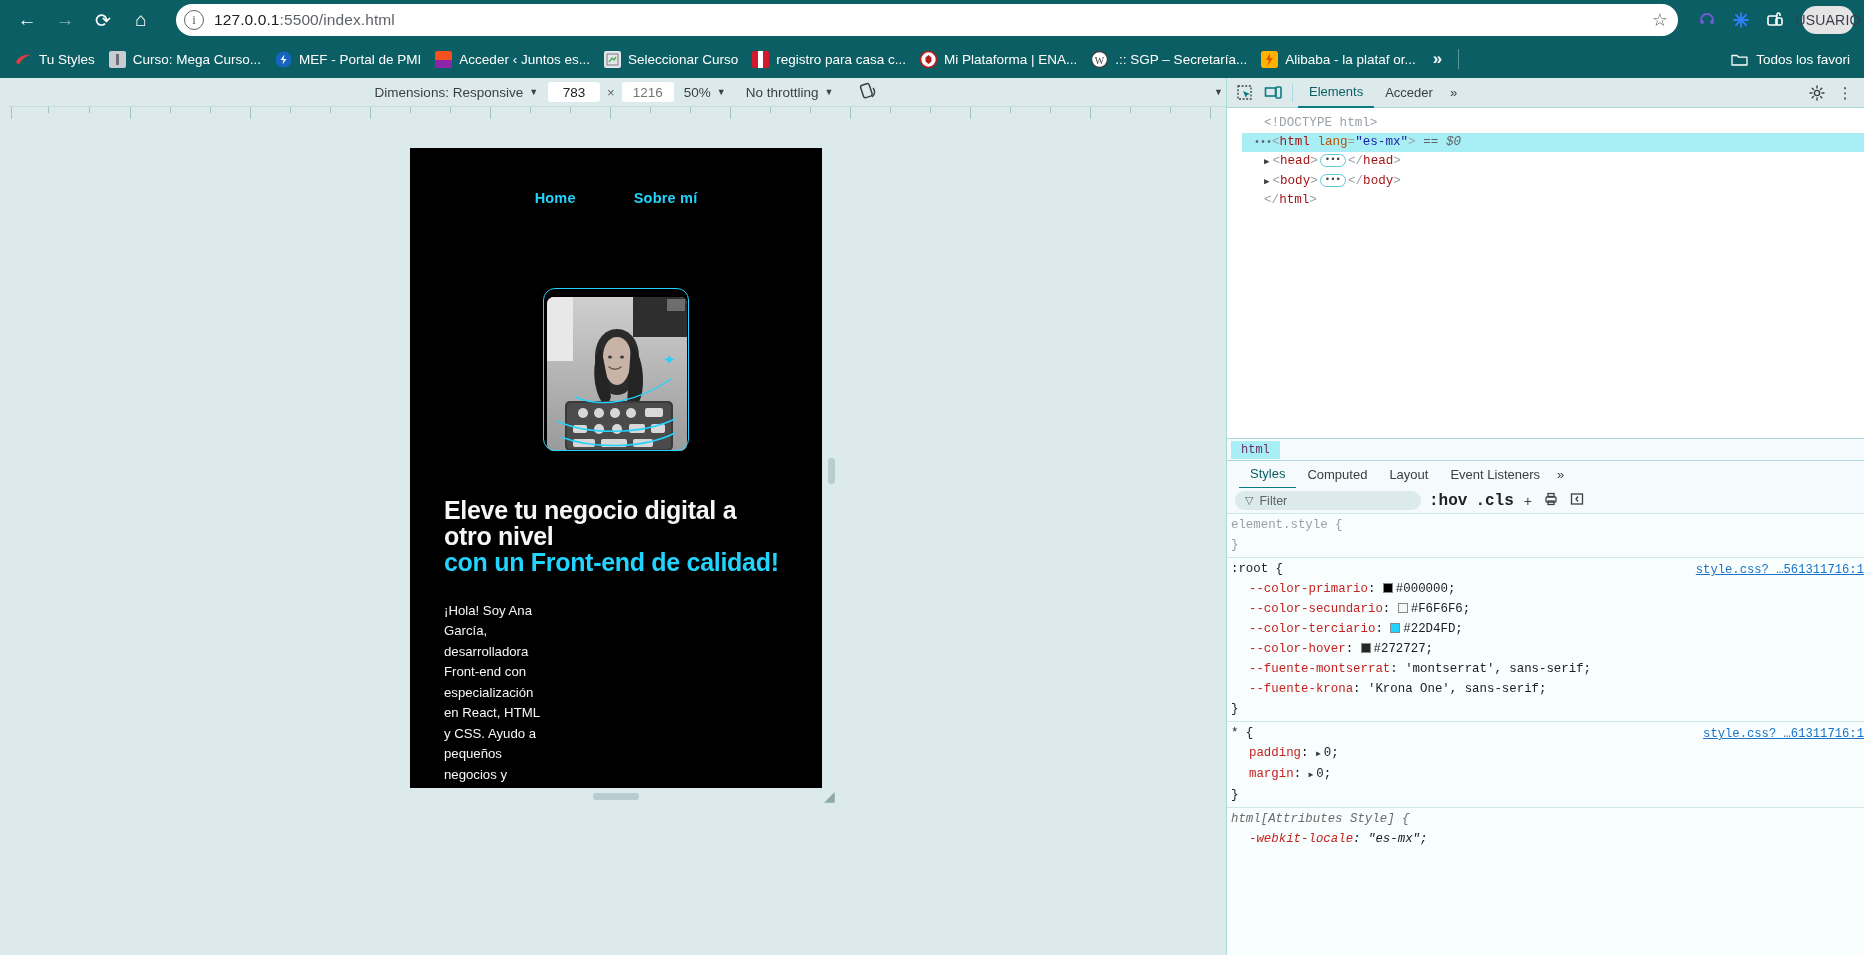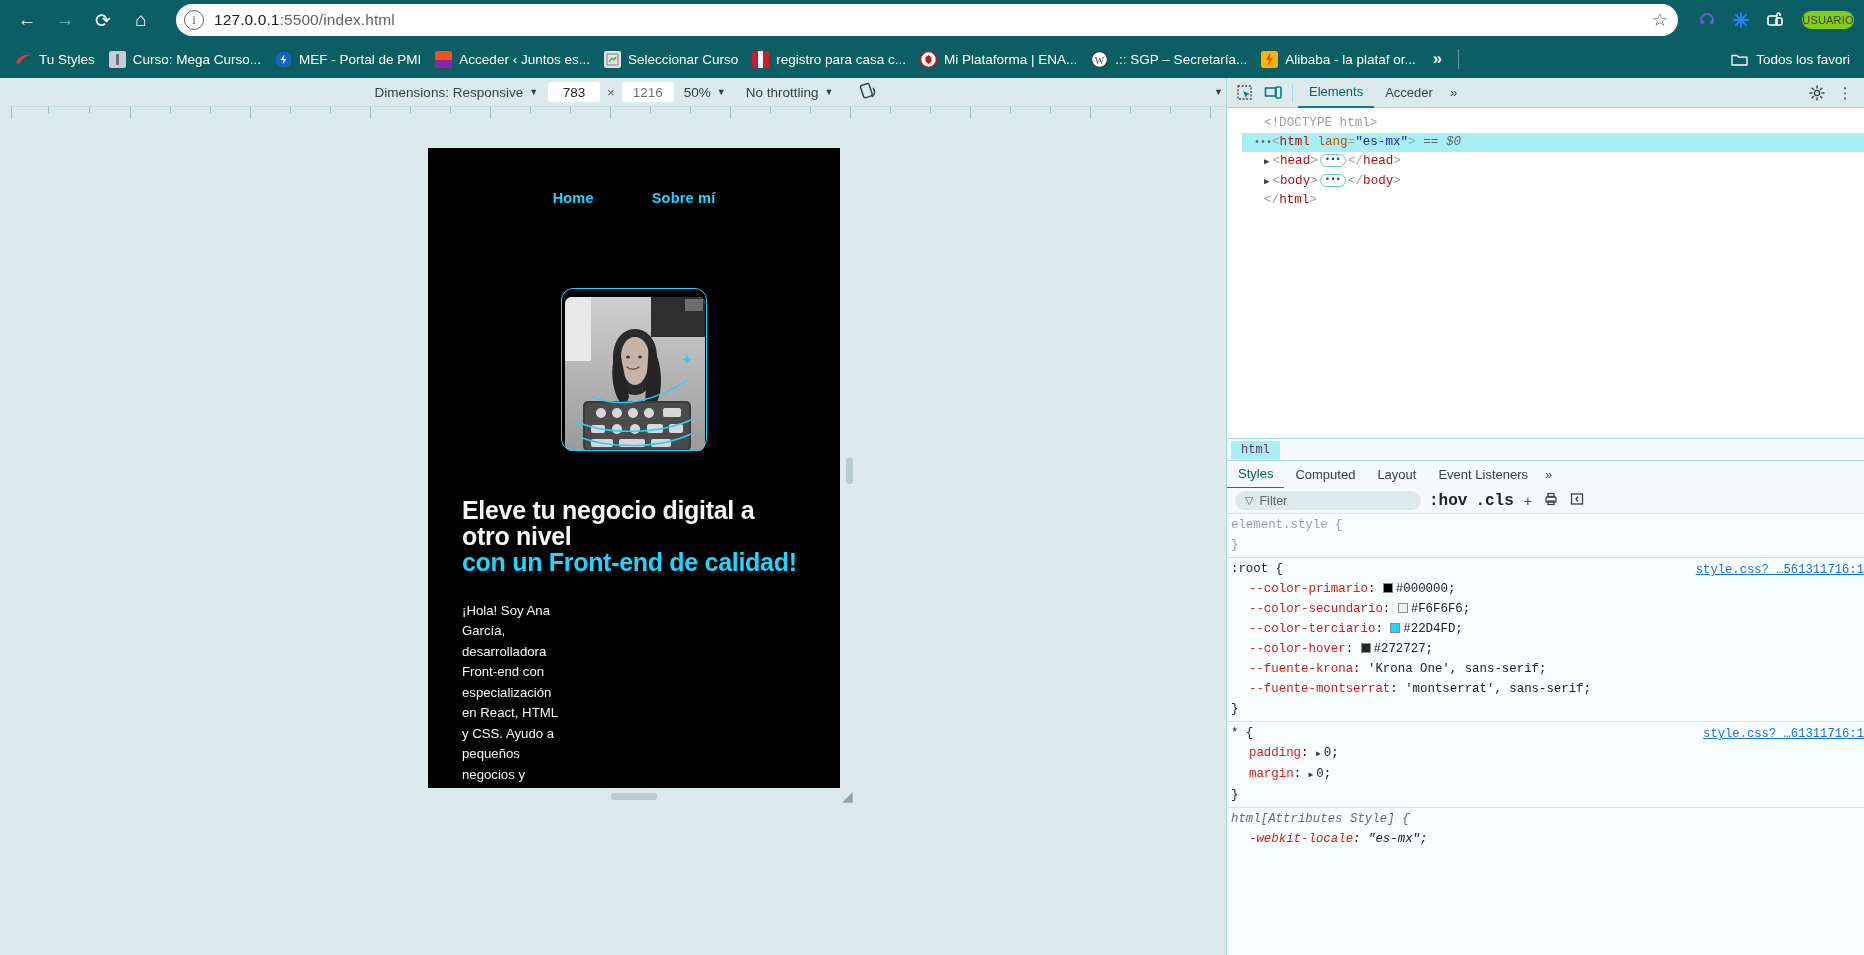--- a/index.html
+++ b/index.html
@@ -94,25 +94,25 @@
     margin-left: 4px;
   }
   .ext-icon {
     width: 30px; height: 30px;
     display: flex; align-items: center; justify-content: center;
     border-radius: 4px;
   }
   .ext-icon svg { display: block; }
   .avatar-pill {
     margin-left: 8px;
-    width: 52px; height: 18px;
+    width: 52px; height: 28px;
     border-radius: 14px;
-    background: #84cc16;
+    background: #e5e5e5;
     display: flex; align-items: center; justify-content: center;
-    font-size: 11px;
+    font-size: 14px;
     color: #3c3c50;
     letter-spacing: 0.2px;
     flex: 0 0 auto;
   }
 
   
   .bookmarks-row {
     position: absolute;
     left: 0; top: 40px;
     width: 1864px; height: 38px;
@@ -231,21 +231,21 @@
     top: 0;
     width: 1px;
     background: #9fc3c7;
   }
   .ruler .tick.major { height: 12px; }
   .ruler .tick.minor { height: 6px; }
 
   
   .viewport-wrap {
     position: absolute;
-    left: 419px;
+    left: 401px;
     top: 70px;
     width: 427px;
     height: 640px;
   }
   .viewport {
     position: absolute;
     left: 0; top: 0;
     width: 412px;
     height: 640px;
     background: #000000;
@@ -466,21 +466,21 @@
   }
 
   
   .dt-subtabs {
     height: 28px;
     display: flex;
     align-items: center;
     background: #f5fbfc;
     border-top: 1px solid #a9d9dd;
     flex: 0 0 auto;
-    padding-left: 0;
+    padding-left: 12px;
   }
   .sub-tab {
     height: 28px;
     padding: 0 11px;
     display: flex; align-items: center;
     font-size: 13px;
     color: #3c4043;
     white-space: nowrap;
   }
   .sub-tab.active {
@@ -944,22 +944,22 @@
       </div>
 
       <div class="rule">
         <div><span class="sel-name">:root</span><span class="sel-name"> {</span>
           <span class="src-link">style.css?_…561311716:1</span>
         </div>
         <div class="prop"><span>--color-primario</span><span class="val">: <span class="swatch" style="background:#000000"></span><span>#000000</span>;</span></div>
         <div class="prop"><span>--color-secundario</span><span class="val">: <span class="swatch" style="background:#F6F6F6"></span><span>#F6F6F6</span>;</span></div>
         <div class="prop"><span>--color-terciario</span><span class="val">: <span class="swatch" style="background:#22D4FD"></span><span>#22D4FD</span>;</span></div>
         <div class="prop"><span>--color-hover</span><span class="val">: <span class="swatch" style="background:#272727"></span><span>#272727</span>;</span></div>
+        <div class="prop"><span>--fuente-montserrat</span><span class="val">: <span>'montserrat', sans-serif;</span></span></div>
         <div class="prop"><span>--fuente-krona</span><span class="val">: <span>'Krona One', sans-serif;</span></span></div>
-        <div class="prop"><span>--fuente-montserrat</span><span class="val">: <span>'montserrat', sans-serif;</span></span></div>
         <div><span class="sel-name">}</span></div>
       </div>
 
       <div class="rule">
         <div><span class="sel-name">*</span><span class="sel-name"> {</span>
           <span class="src-link">style.css?_…61311716:1</span>
         </div>
         <div class="prop"><span>padding</span><span class="val">: <span class="tri">▶</span><span>0</span>;</span></div>
         <div class="prop"><span>margin</span><span class="val">: <span class="tri">▶</span><span>0</span>;</span></div>
         <div><span class="sel-name">}</span></div>

